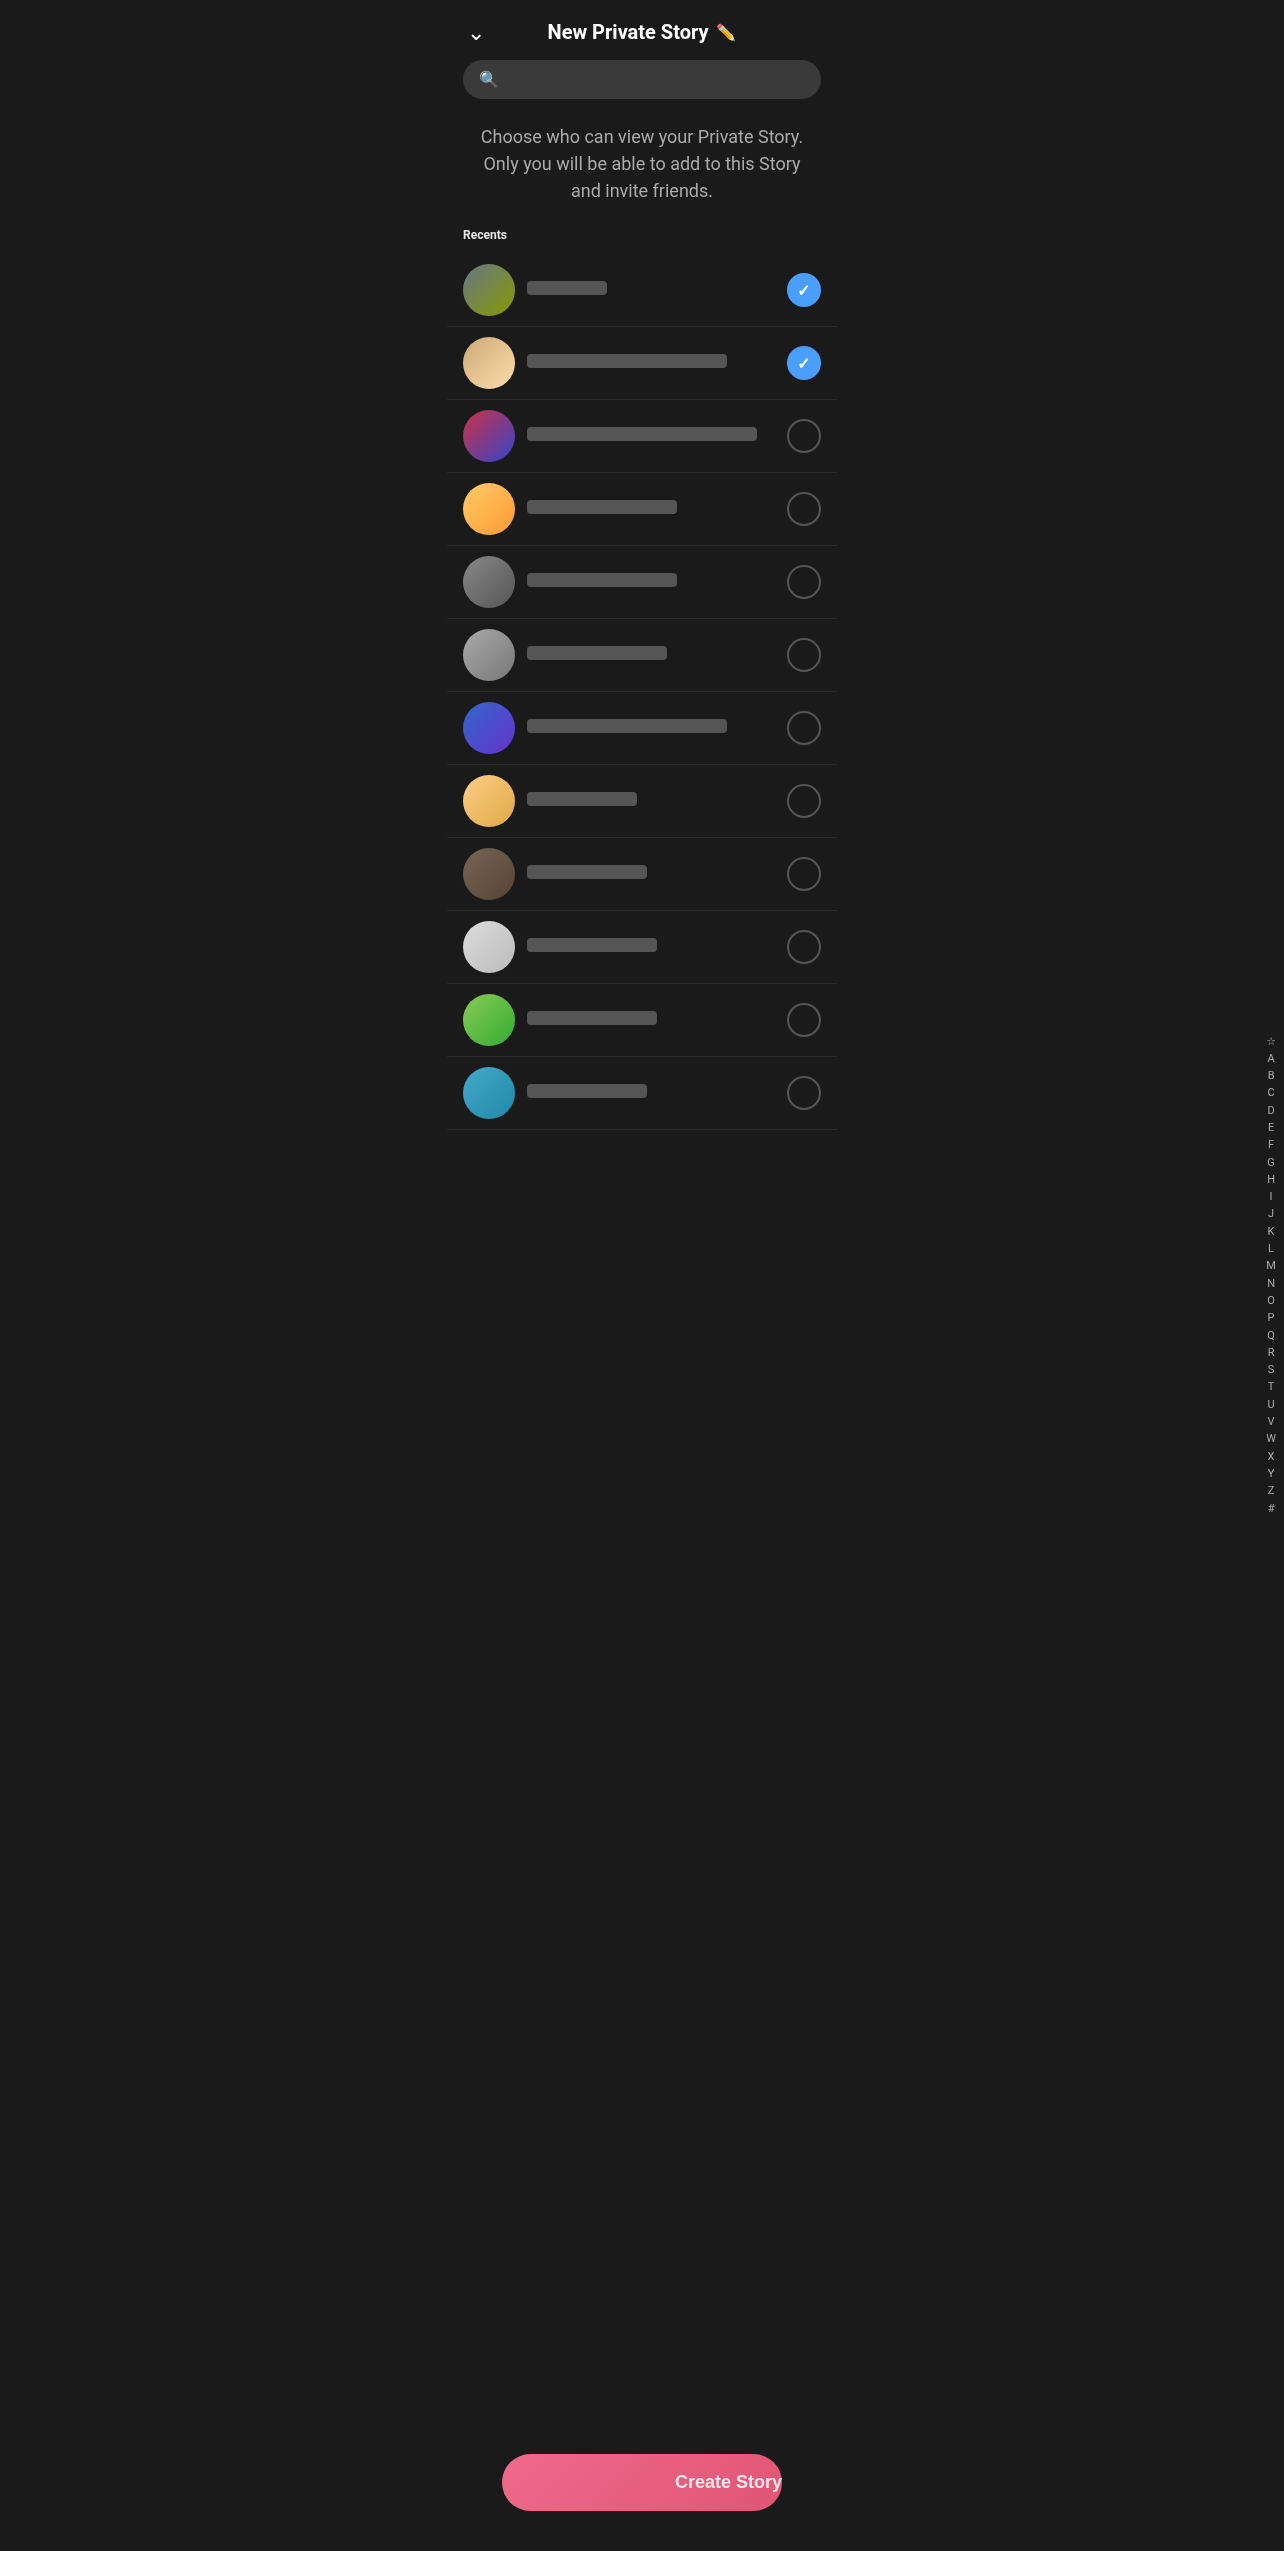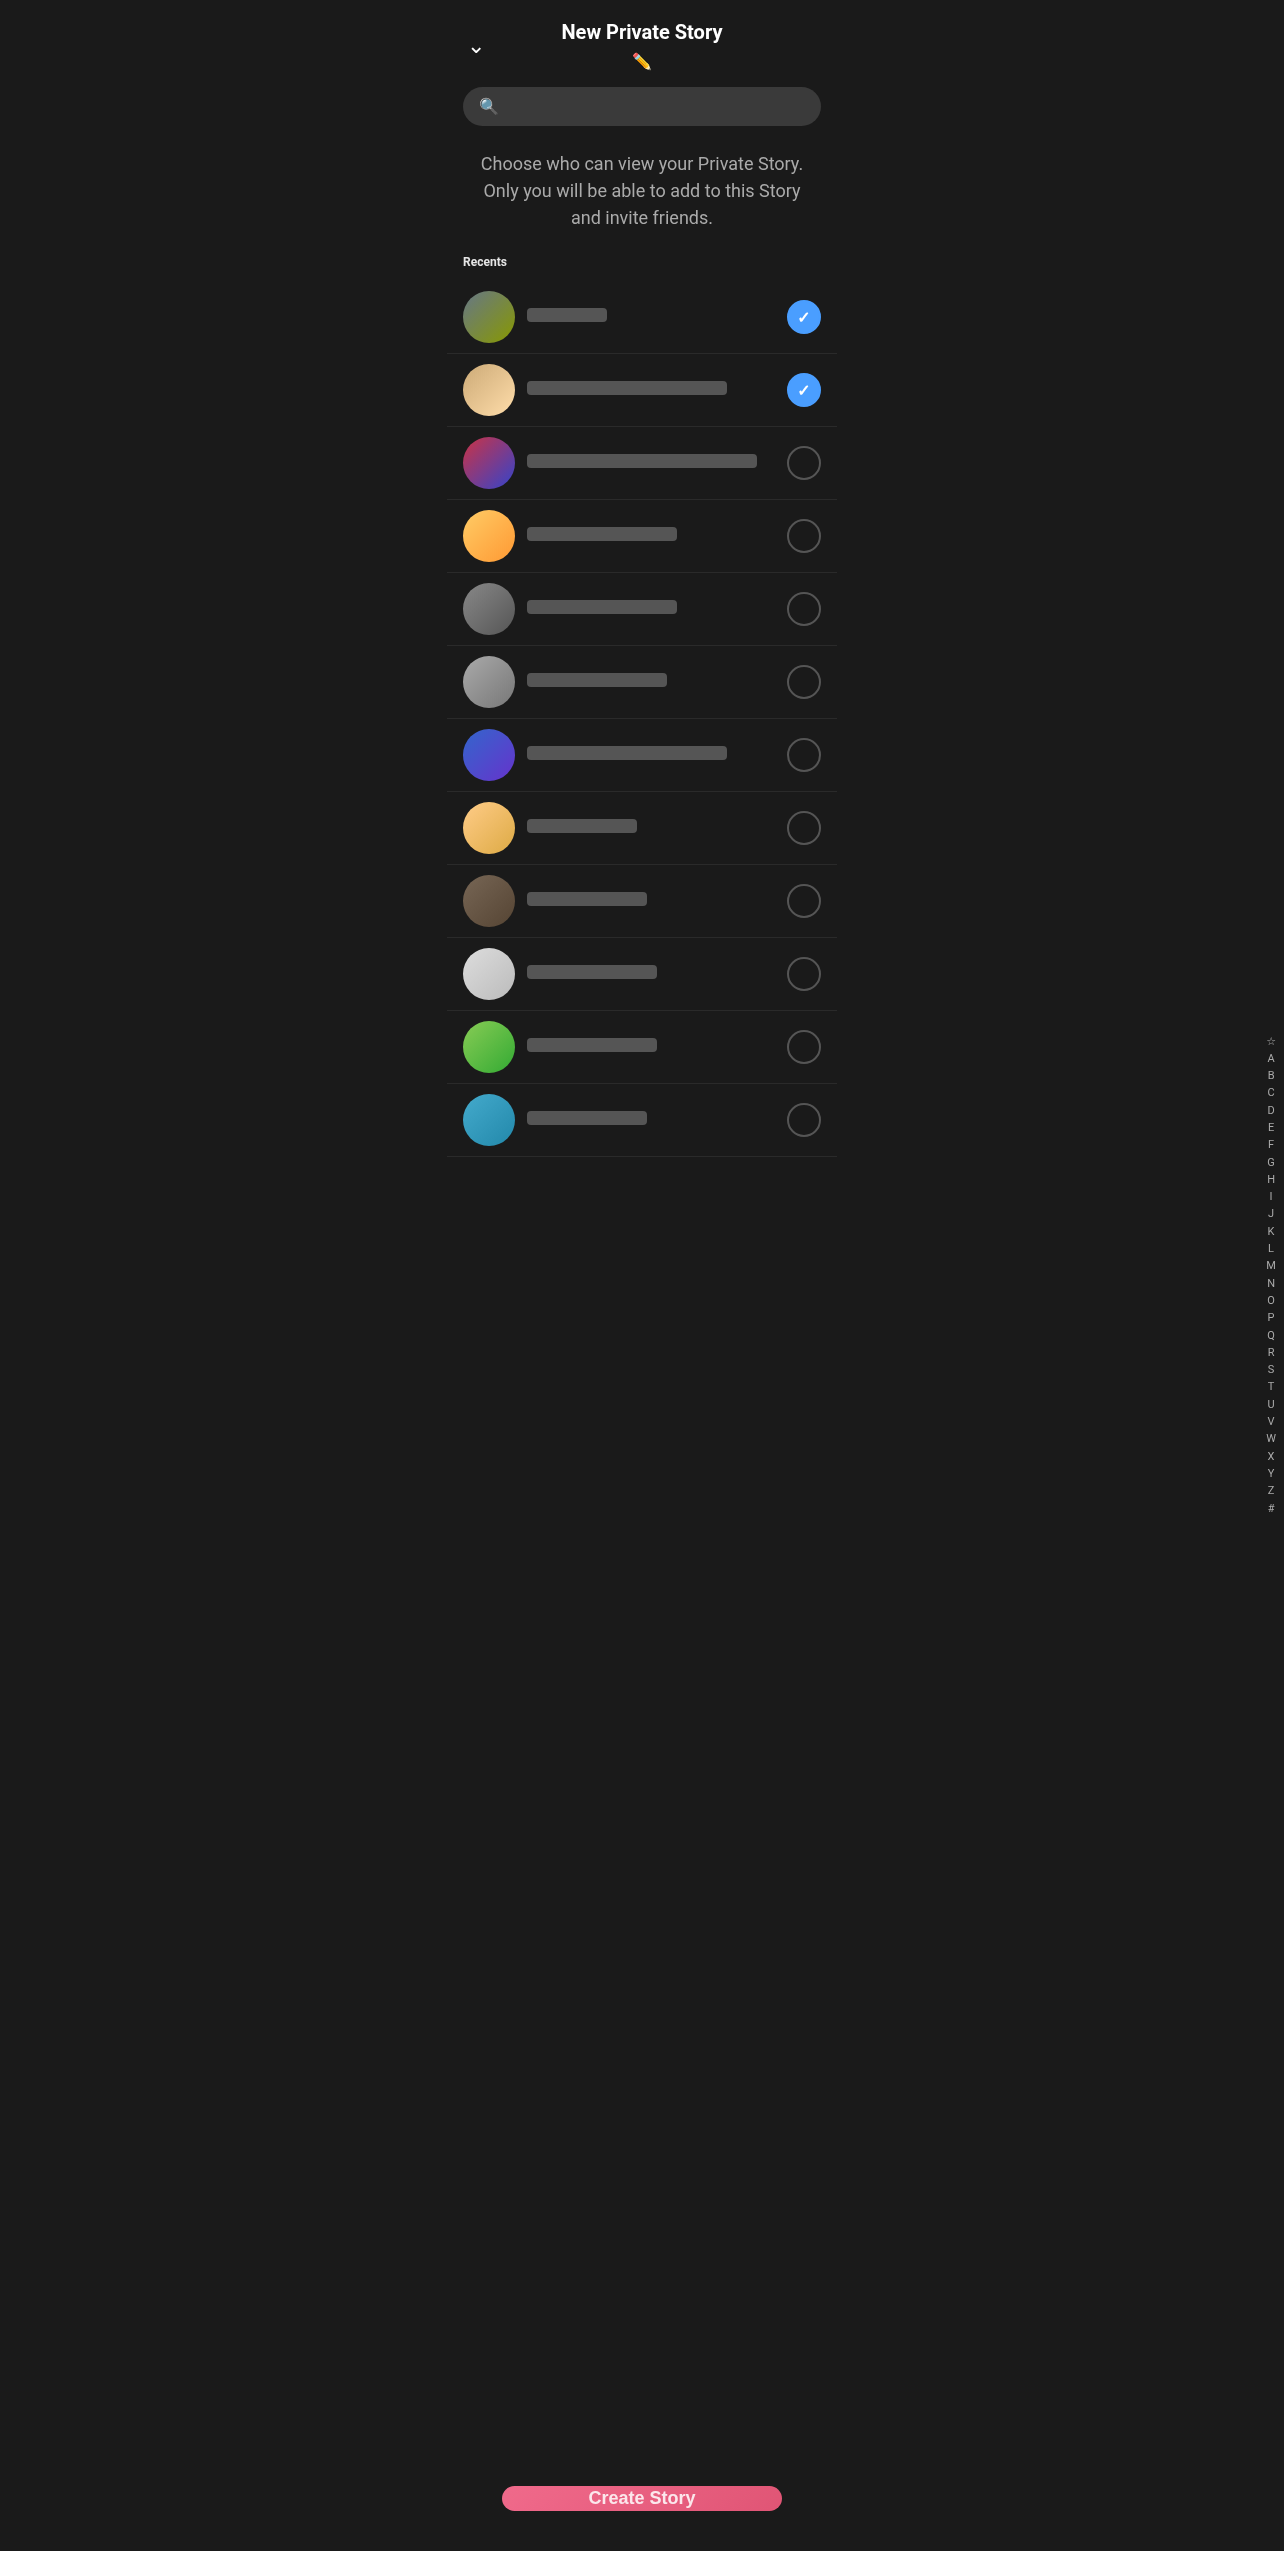--- a/index.html
+++ b/index.html
@@ -36,21 +36,20 @@
       cursor: pointer;
     }
 
     .header-title {
       font-size: 20px;
       font-weight: 700;
       color: #ffffff;
       display: flex;
       align-items: center;
       gap: 8px;
-      flex-direction: column;
     }
 
     .edit-icon {
       font-size: 16px;
       color: #aaaaaa;
     }
 
     .search-bar {
       padding: 0 16px 16px;
     }
@@ -184,27 +183,27 @@
 
     .create-story-btn {
       position: fixed;
       bottom: 40px;
       left: 50%;
       transform: translateX(-50%);
       width: 280px;
       background: linear-gradient(135deg, #f06a8b, #e05575);
       border: none;
       border-radius: 36px;
-      padding: 2px 0;
+      padding: 18px 0;
       font-size: 18px;
       font-weight: 700;
       color: rgba(255,255,255,0.85);
       cursor: pointer;
       z-index: 100;
-      text-align: center;
+      text-align: right;
     }
 
     .avatar-1 { background: linear-gradient(135deg, #667788, #889900); }
     .avatar-2 { background: linear-gradient(135deg, #ccaa77, #ffddaa); }
     .avatar-3 { background: linear-gradient(135deg, #cc3344, #3344cc); }
     .avatar-4 { background: linear-gradient(135deg, #ffcc66, #ff9933); }
     .avatar-5 { background: linear-gradient(135deg, #888, #555); }
     .avatar-6 { background: linear-gradient(135deg, #aaaaaa, #777); }
     .avatar-7 { background: linear-gradient(135deg, #3366cc, #6633cc); }
     .avatar-8 { background: linear-gradient(135deg, #ffcc88, #ddaa44); }

